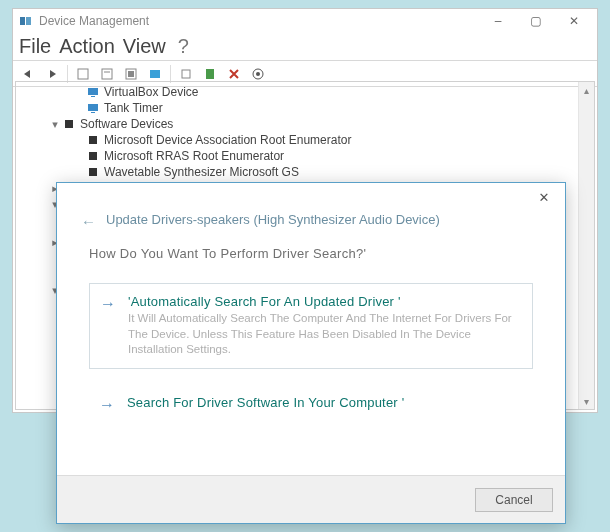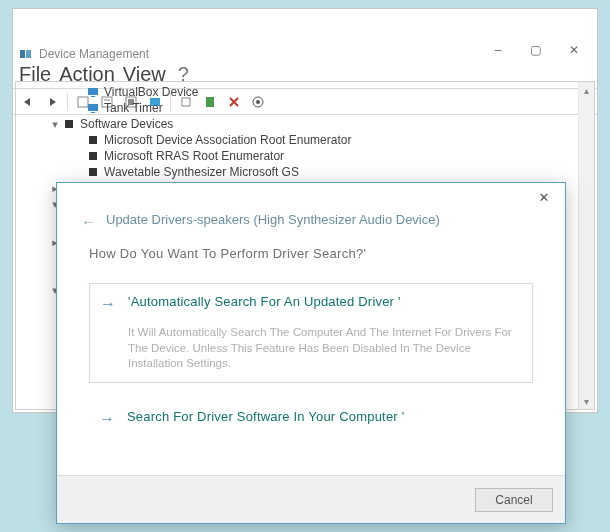--- a/index.html
+++ b/index.html
@@ -15,25 +15,24 @@
   
   .main-window {
     position: absolute;
     left: 12px; top: 8px;
     width: 586px; height: 405px;
     background: #fff;
     border: 1px solid #c8c8c8;
   }
   .titlebar {
     height: 24px;
-    display: flex; align-items: flex-end;
+    display: flex; align-items: center;
     padding: 0 4px 0 6px;
     color: #888;
     font-size: 12px;
-    margin-top: 28px;
   }
   .titlebar .app-icon {
     width: 14px; height: 14px;
     margin-right: 6px;
     display: inline-flex; align-items: center; justify-content: center;
   }
   .titlebar .title-text { flex: 1; }
   .win-btns { display: flex; gap: 0; }
   .win-btn {
     width: 38px; height: 22px;
@@ -143,21 +142,21 @@
     padding: 10px 12px 10px 10px;
     margin-bottom: 16px;
   }
   .option.boxed { border: 1px solid #d4dde2; }
   .option .arrow { color: #5b8fbd; font-size: 16px; line-height: 1; }
   .option .o-text .o-title {
     color: #0f766e; font-size: 13px; letter-spacing: .2px;
   }
   .option .o-text .o-desc {
     color: #b0b0b0; font-size: 11.5px; line-height: 1.35;
-    margin-top: 16px;
+    margin-top: 2px;
   }
   .dialog .dlg-footer {
     height: 48px;
     background: #f0f0f0;
     border-top: 1px solid #dcdcdc;
     display: flex; justify-content: flex-end; align-items: center;
     padding-right: 12px;
   }
   .btn {
     min-width: 78px; height: 24px;

